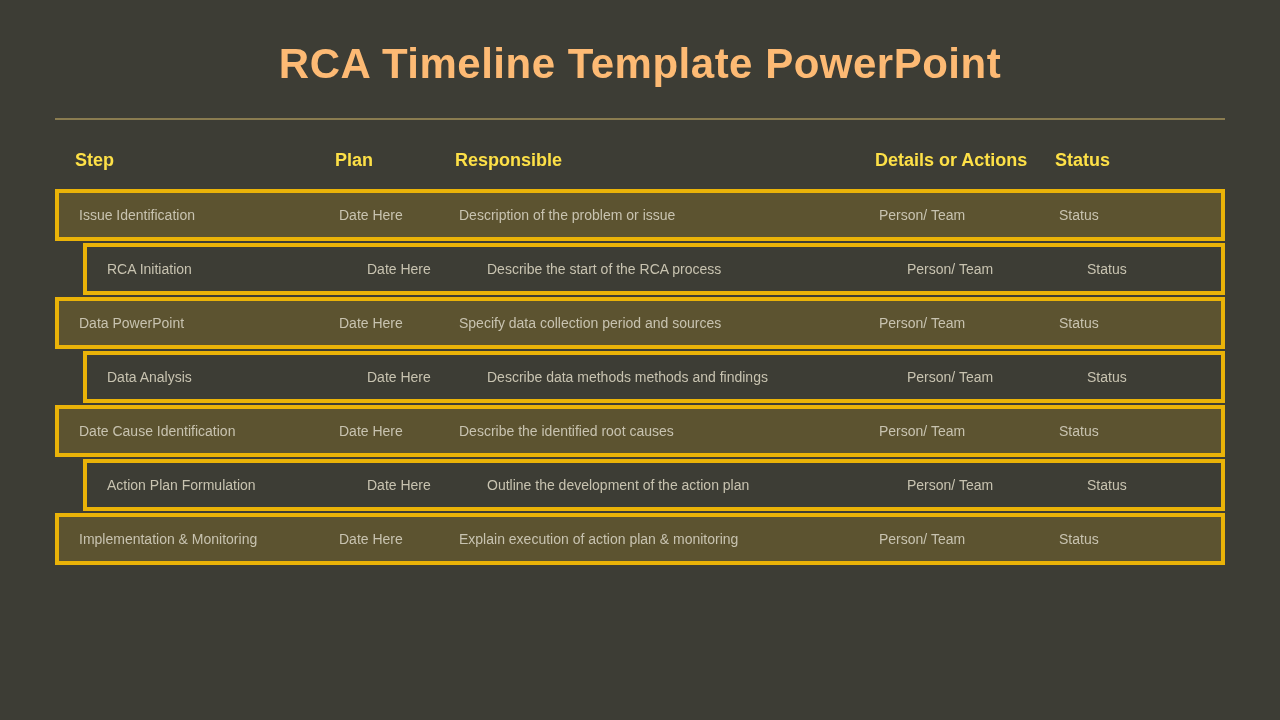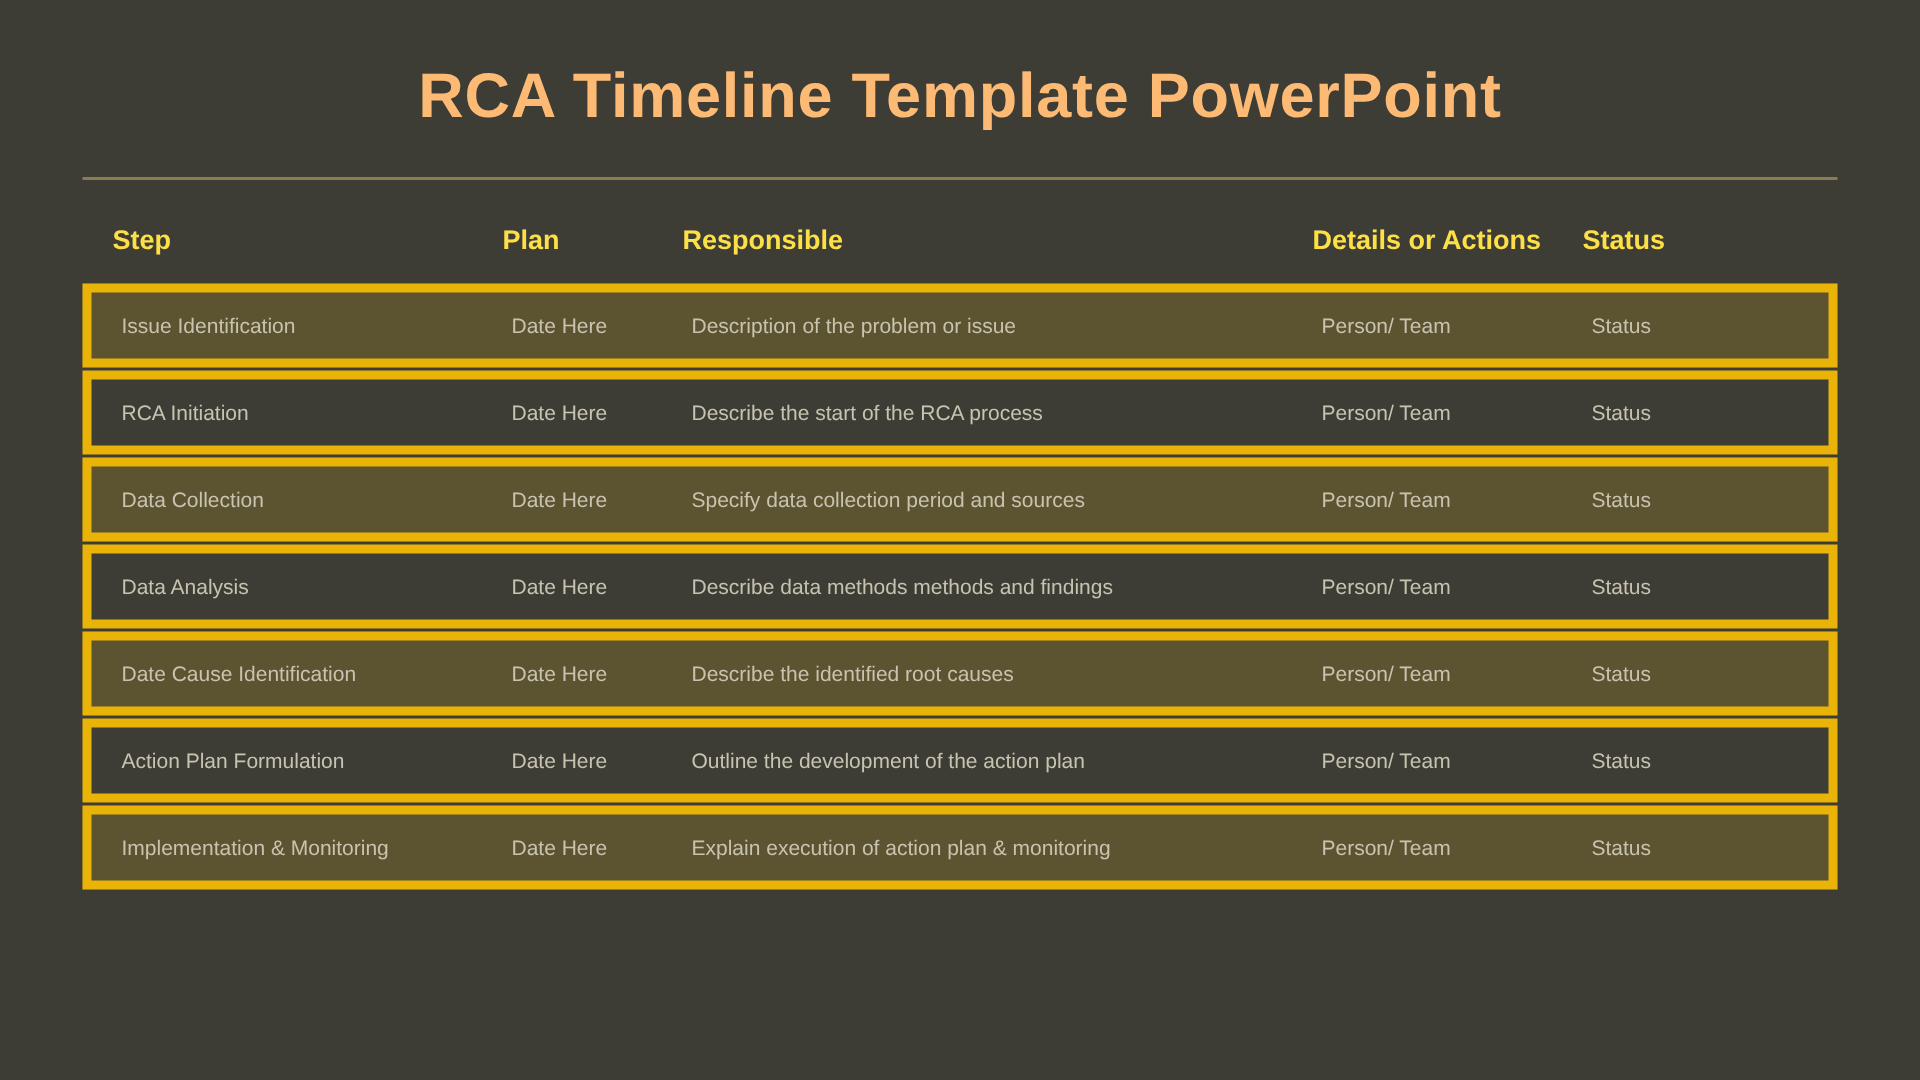--- a/index.html
+++ b/index.html
@@ -59,29 +59,30 @@
 
     .table-body {
       width: 100%;
     }
 
     .table-row {
       display: grid;
       grid-template-columns: 260px 120px 420px 180px 120px;
       padding: 14px 20px;
       margin-bottom: 2px;
-      border: 6px solid #eab308;
+      border: 4px solid #eab308;
     }
 
     .table-row.highlighted {
       background-color: #5c5330;
     }
 
     .table-row.plain {
       background-color: transparent;
+      margin-left: 28px;
     }
 
     .cell {
       color: #c8c3b0;
       font-size: 14px;
       font-weight: 400;
       display: flex;
       align-items: center;
     }
 
@@ -116,21 +117,21 @@
         <div class="cell step-cell">Status</div>
       </div>
       <div class="table-row plain">
         <div class="cell step-cell">RCA Initiation</div>
         <div class="cell step-cell">Date Here</div>
         <div class="cell step-cell">Describe the start of the RCA process</div>
         <div class="cell step-cell">Person/ Team</div>
         <div class="cell step-cell">Status</div>
       </div>
       <div class="table-row highlighted">
-        <div class="cell step-cell">Data Collection</div>
+        <div class="cell step-cell">Data PowerPoint</div>
         <div class="cell step-cell">Date Here</div>
         <div class="cell step-cell">Specify data collection period and sources</div>
         <div class="cell step-cell">Person/ Team</div>
         <div class="cell step-cell">Status</div>
       </div>
       <div class="table-row plain">
         <div class="cell step-cell">Data Analysis</div>
         <div class="cell step-cell">Date Here</div>
         <div class="cell step-cell">Describe data methods methods and findings</div>
         <div class="cell step-cell">Person/ Team</div>

